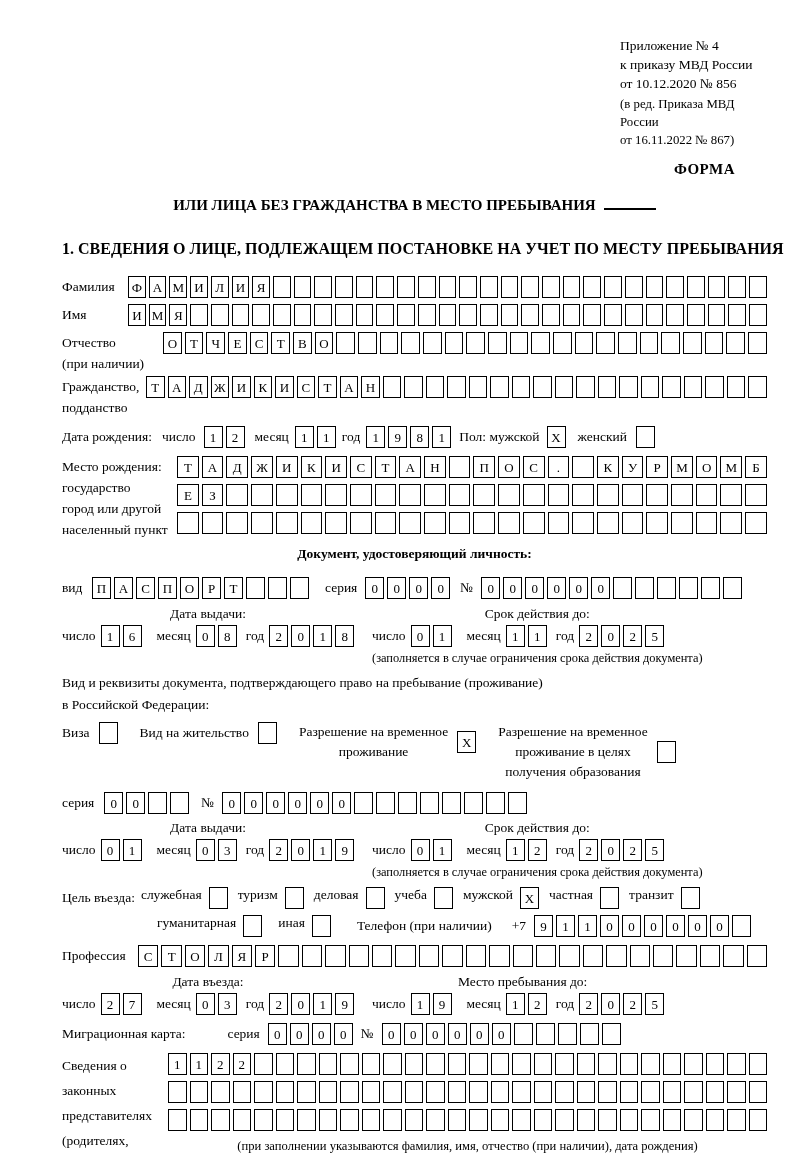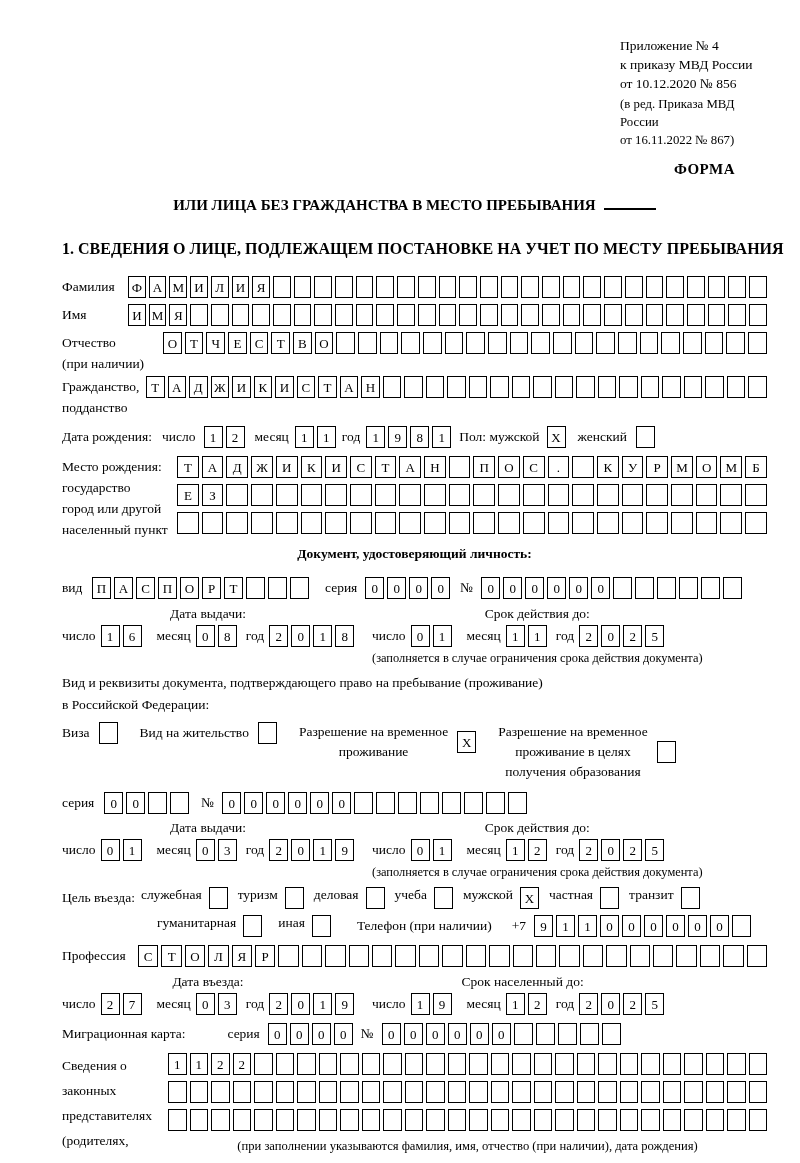--- a/index.html
+++ b/index.html
@@ -690,21 +690,21 @@
         <span class="dlab">год</span>
         <div class="boxes fixed">
             <div class="box">2</div>
             <div class="box">0</div>
             <div class="box">1</div>
             <div class="box">9</div>
           </div>
       </div>
     </div>
     <div class="dg-col right">
-      <div class="dg-head">Срок населенный до:</div>
+      <div class="dg-head">Место пребывания до:</div>
       <div class="dg">
         <span class="dlab">число</span>
         <div class="boxes fixed">
             <div class="box">1</div>
             <div class="box">9</div>
           </div>
         <span class="dlab" style="margin-left:6px;">месяц</span>
         <div class="boxes fixed">
             <div class="box">1</div>
             <div class="box">2</div>

